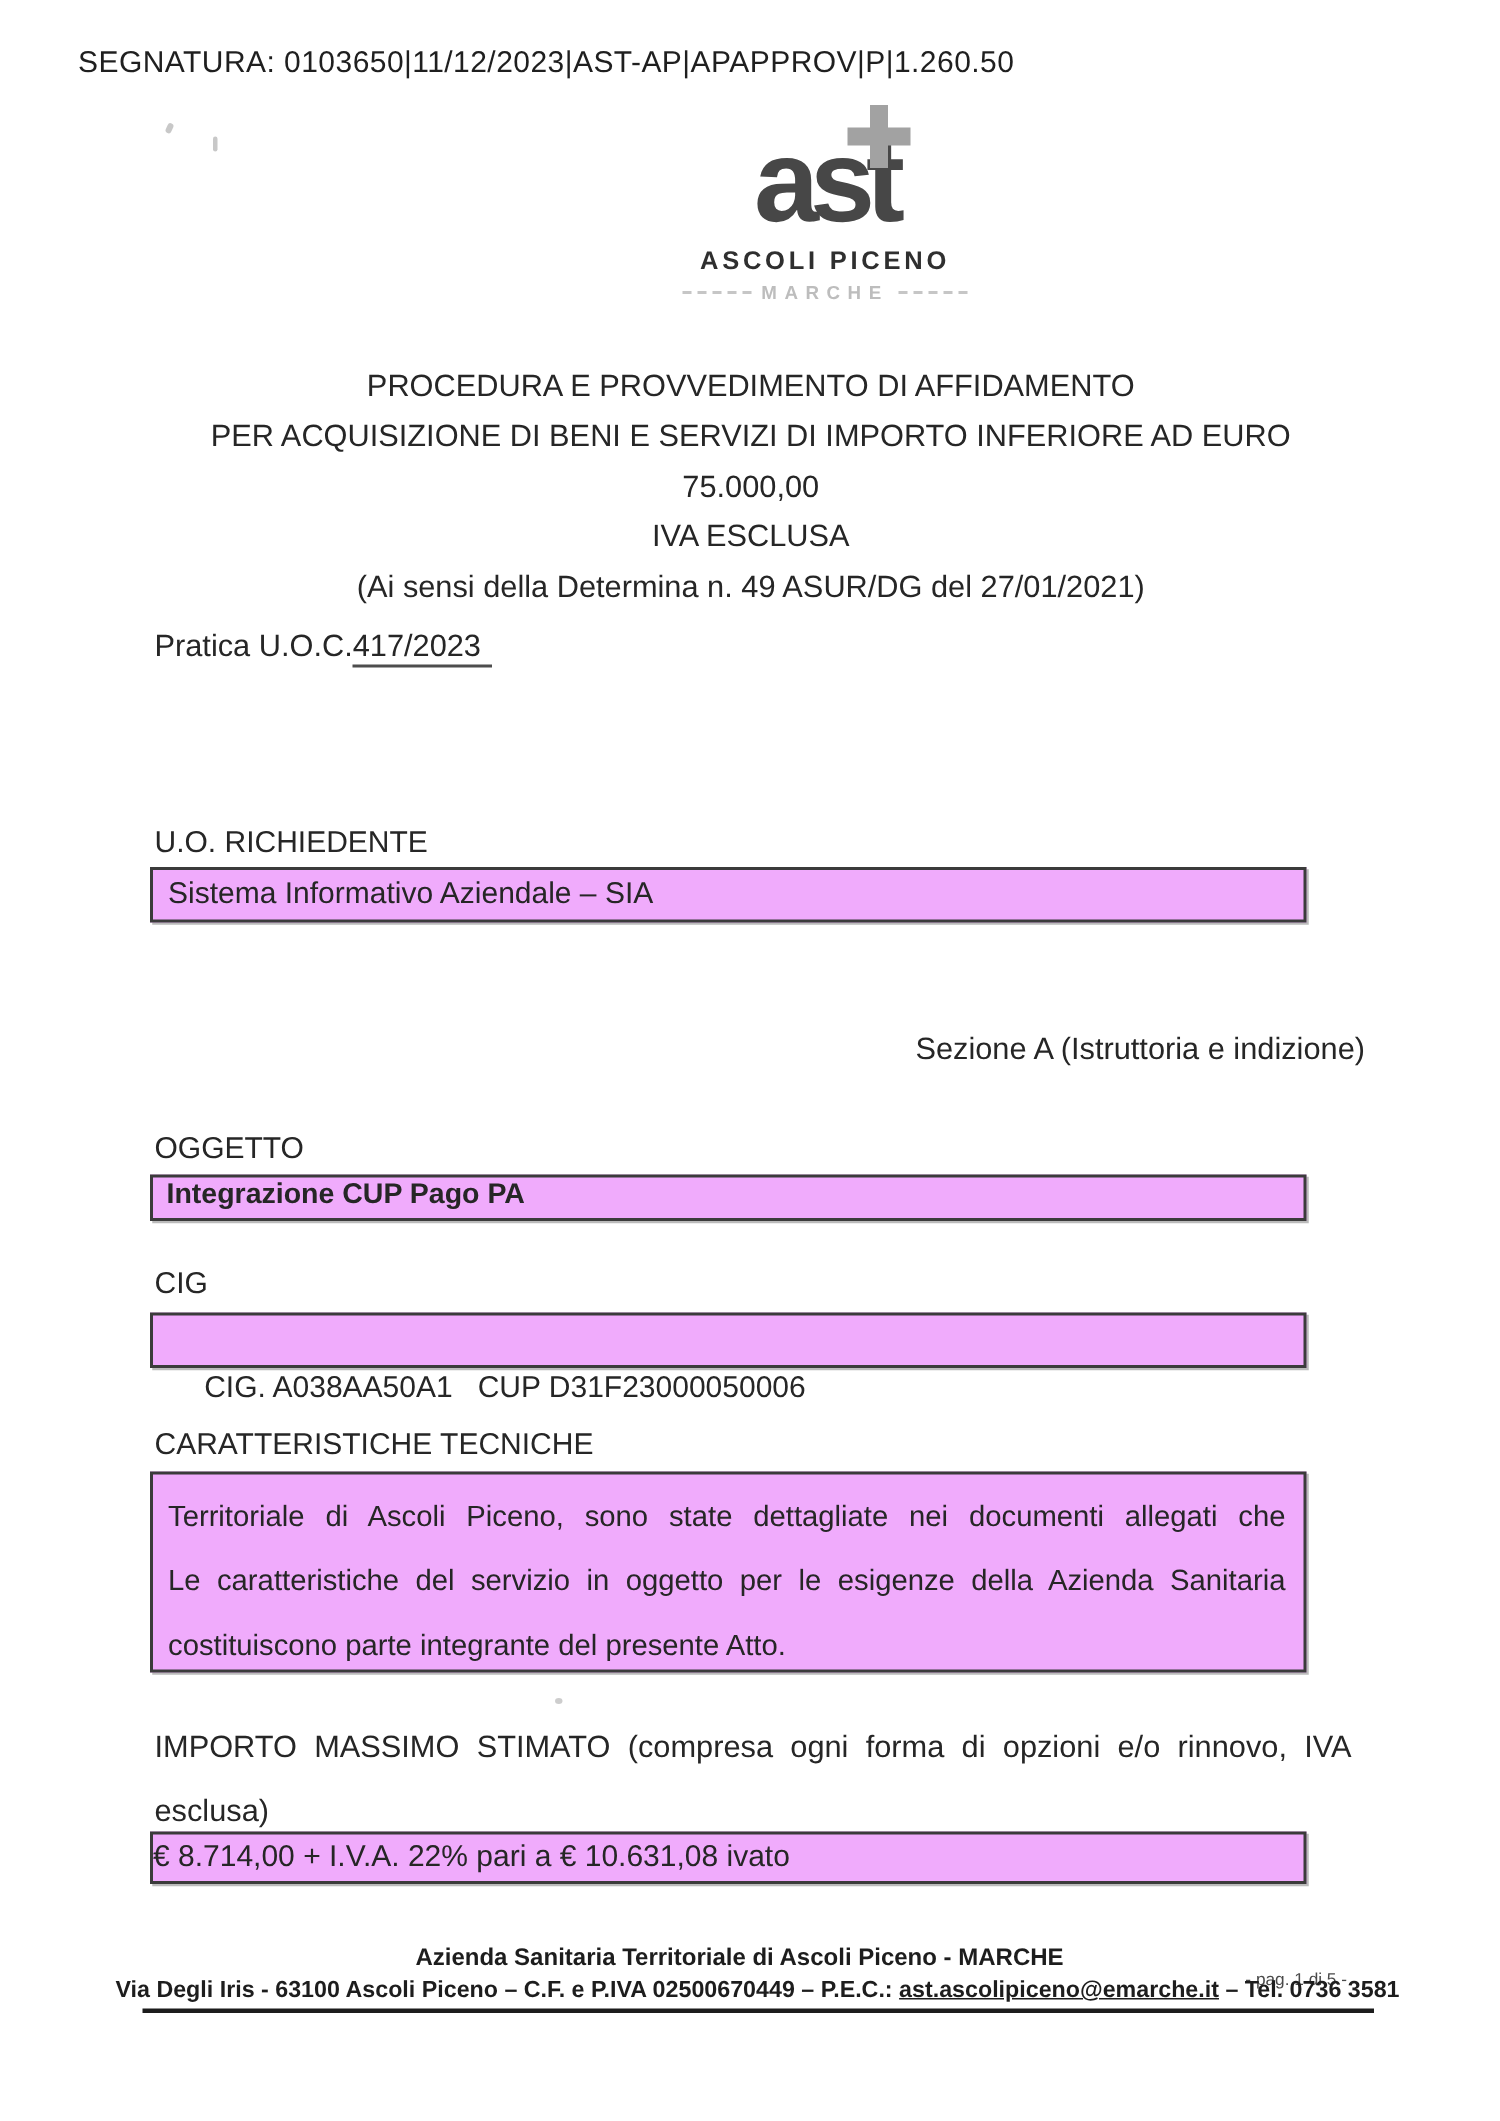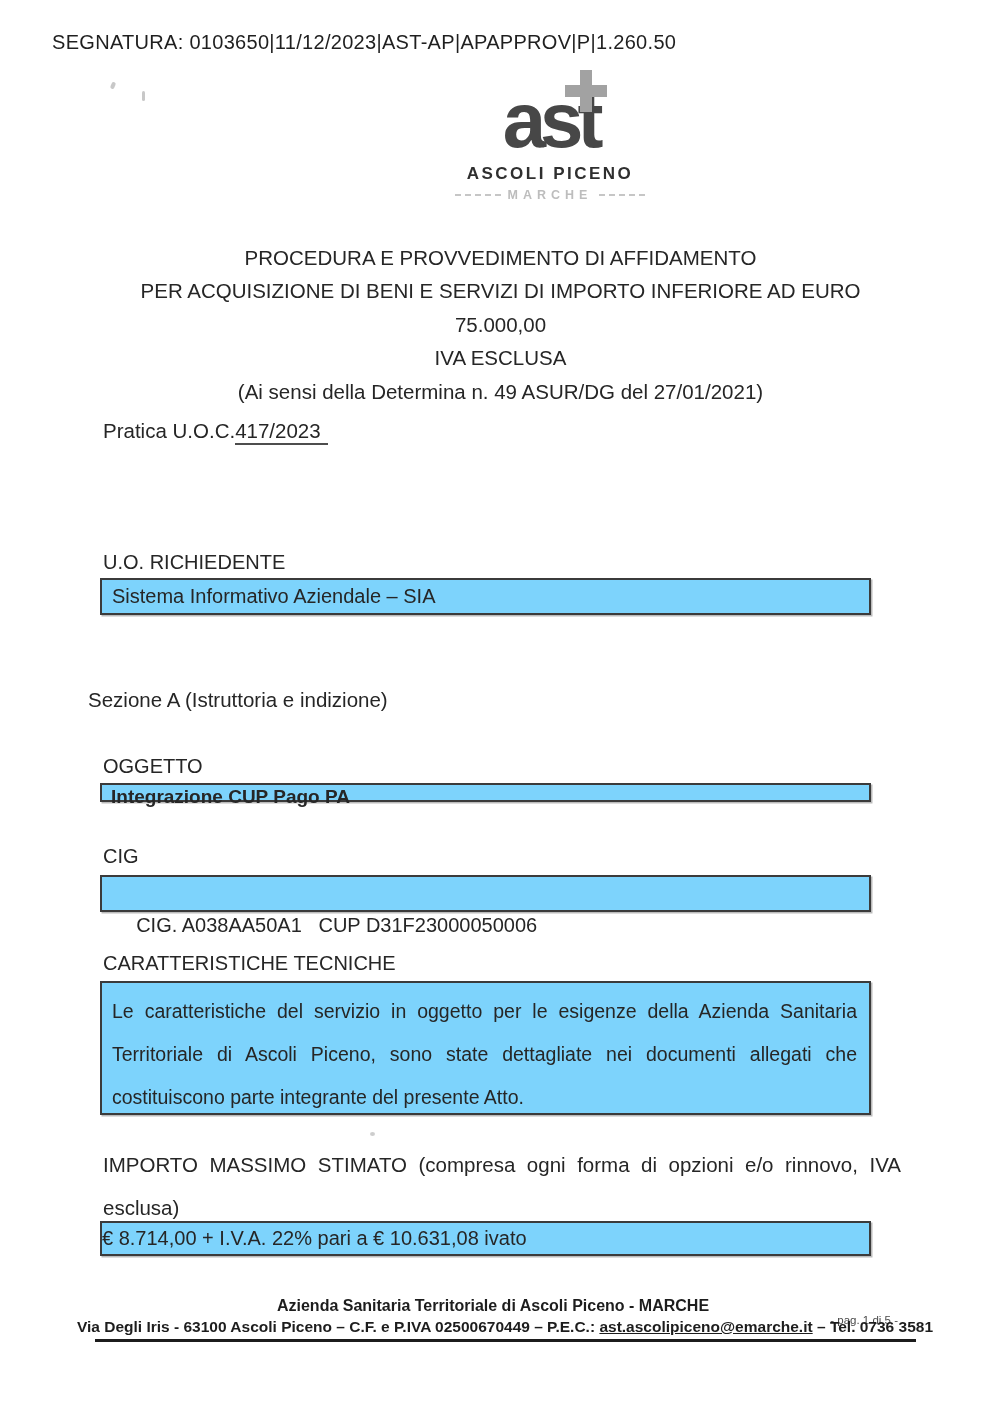--- a/index.html
+++ b/index.html
@@ -36,31 +36,31 @@
   .dash { width: 56px; border-top: 2px dashed #c6c6c6; }
   .logo-region { font-size: 12.5px; font-weight: bold; letter-spacing: 5px; color: #bdbdbd; }
 
   .title { left: 100px; top: 241px; width: 801px; text-align: center; font-size: 20.5px; line-height: 33.4px; }
 
   .pratica { left: 103px; top: 419px; font-size: 20.5px; }
   .pratica-value { border-bottom: 2px solid #4d4d4d; padding: 0 7px 1px 0; }
 
   .field-label { font-size: 20px; }
   .box {
-    border: 2px solid #3b3b3b; box-sizing: border-box; background: #7dd3fc;
+    border: 2px solid #3b3b3b; box-sizing: border-box; background: #f0abfc;
     box-shadow: 1.5px 1.5px 0 rgba(120,120,120,.5);
     font-size: 20px;
   }
   .uo-label  { left: 103px; top: 551px; }
   .uo-box    { left: 100px; top: 578px; width: 771px; height: 37px; line-height: 32px; padding-left: 10px; }
 
-  .sezione { left: 88px; top: 688px; width: 810px; text-align: left; font-size: 20.5px; }
+  .sezione { left: 100px; top: 688px; width: 810px; text-align: right; font-size: 20.5px; }
 
   .oggetto-label { left: 103px; top: 755px; }
-  .oggetto-box { left: 100px; top: 783px; width: 771px; height: 19px; line-height: 24px; padding-left: 9px; font-weight: bold; font-size: 19px; }
+  .oggetto-box { left: 100px; top: 783px; width: 771px; height: 31px; line-height: 24px; padding-left: 9px; font-weight: bold; font-size: 19px; }
 
   .cig-label { left: 103px; top: 845px; }
   .cig-box   { left: 100px; top: 875px; width: 771px; height: 37px; line-height: 32px; padding-left: 23px; white-space: pre; }
 
   .car-label { left: 103px; top: 952px; text-align: right; }
   .car-box   { left: 100px; top: 981px; width: 771px; height: 134px; padding: 7px 12px 0 10px; font-size: 19.5px; }
   .car-line  { line-height: 43px; }
   .just      { text-align: justify; text-align-last: justify; }
 
   .importo-label { left: 103px; top: 1143px; width: 798px; font-size: 20.5px; line-height: 43px; }
@@ -119,22 +119,22 @@
   <span>Integrazione CUP Pago PA</span>
 </div>
 
 <div class="abs field-label cig-label">CIG</div>
 <div class="abs box cig-box">
   <span>CIG. A038AA50A1   CUP D31F23000050006</span>
 </div>
 
 <div class="abs field-label car-label">CARATTERISTICHE TECNICHE</div>
 <div class="abs box car-box">
+  <div class="car-line just">Territoriale di Ascoli Piceno, sono state dettagliate nei documenti allegati che</div>
   <div class="car-line just">Le caratteristiche del servizio in oggetto per le esigenze della Azienda Sanitaria</div>
-  <div class="car-line just">Territoriale di Ascoli Piceno, sono state dettagliate nei documenti allegati che</div>
   <div class="car-line">costituiscono parte integrante del presente Atto.</div>
 </div>
 
 <div class="abs speckle"></div>
 
 <div class="abs importo-label">
   <div class="just">IMPORTO MASSIMO STIMATO (compresa ogni forma di opzioni e/o rinnovo, IVA</div>
   <div>esclusa)</div>
 </div>
 <div class="abs box importo-box">

